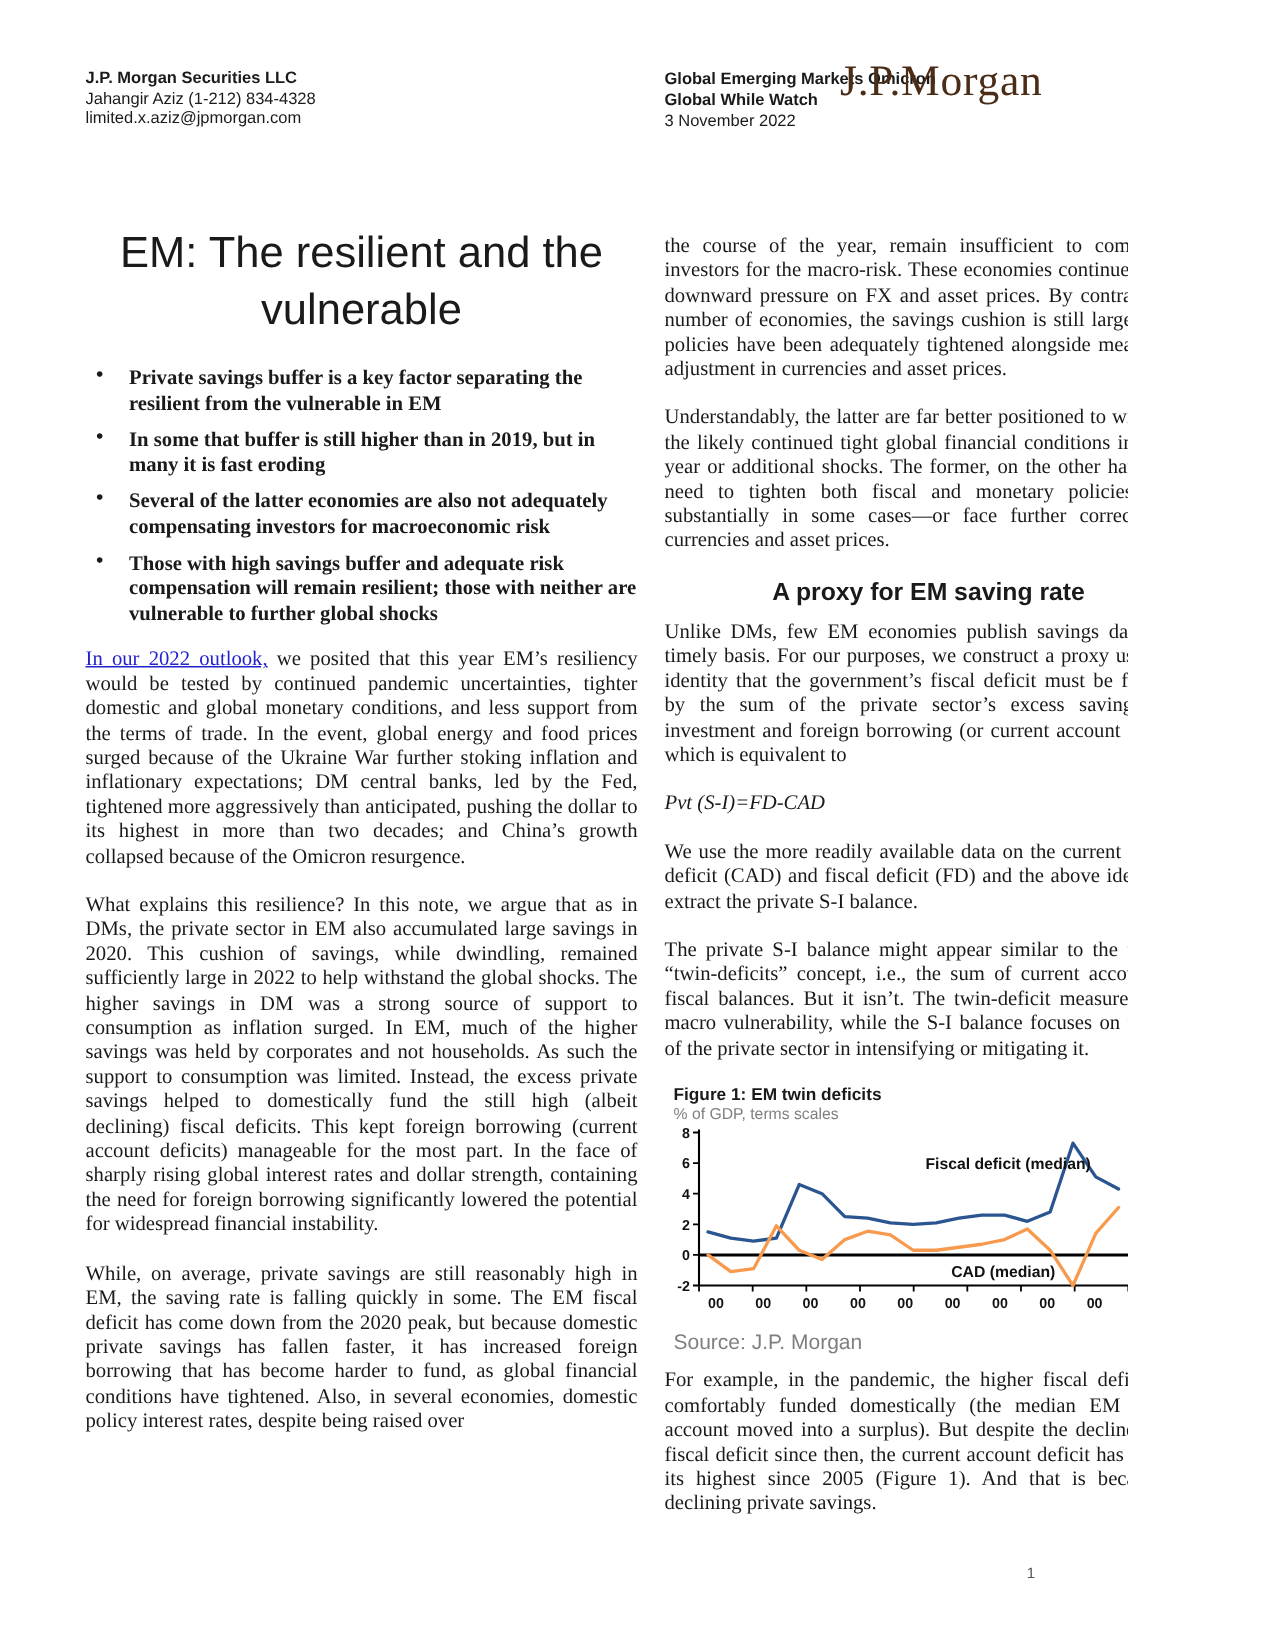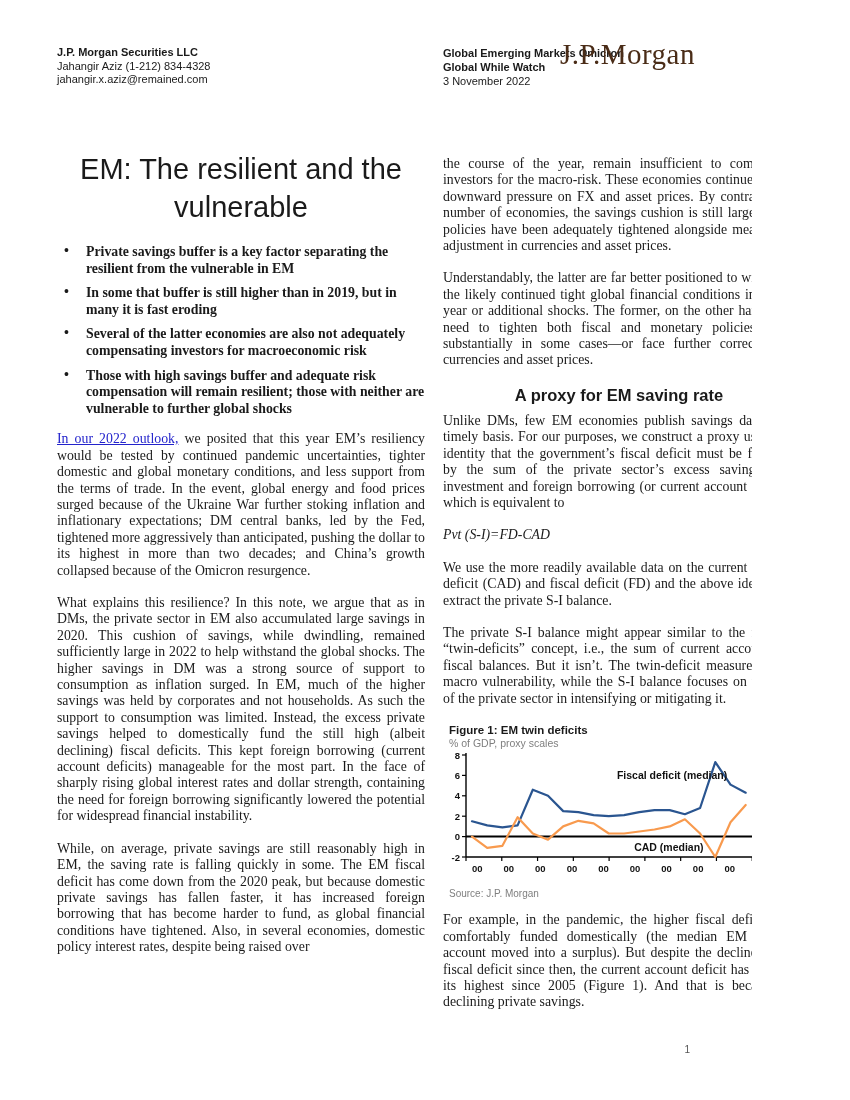--- a/index.html
+++ b/index.html
@@ -28,36 +28,36 @@
   ul.bullets li .dot{position:absolute;left:7px;top:-1px;font-size:14px;}
   a.link{text-decoration:underline;cursor:pointer;}
   
   h2.sect{font-family:"Liberation Sans",sans-serif;font-size:16.5px;line-height:20px;
           margin:2px 0 8px 0;text-align:center;}
   .formula{font-style:italic;margin:0 0 16px 0;text-align:left;}
   
   .figure{margin:2px 0 12px 0;padding-left:6px;text-align:left;}
   .fig-title{font-family:"Liberation Sans",sans-serif;font-weight:bold;font-size:11.5px;line-height:14px;}
   .fig-sub{font-family:"Liberation Sans",sans-serif;font-size:10.5px;line-height:13px;}
-  .fig-src{font-family:"Liberation Sans",sans-serif;font-size:10px;line-height:12px;margin-top:1px;}
+  .fig-src{font-family:"Liberation Sans",sans-serif;font-size:14px;line-height:12px;margin-top:1px;}
   .ax{font:bold 9.5px "Liberation Sans",sans-serif;fill:#111;}
   .slabel{font:bold 10.5px "Liberation Sans",sans-serif;fill:#111;}
   
   .pagenum{position:absolute;right:62px;top:1044px;font-family:"Liberation Sans",sans-serif;
            font-size:10px;color:#555;}
 </style>
 </head>
 <body>
 
 <div class="page">
 
   <div class="hdr-left">
     <div class="co">J.P. Morgan Securities LLC</div>
     <div>Jahangir Aziz (1-212) 834-4328</div>
-    <div>jahangir.x.aziz@remained.com</div>
+    <div>limited.x.aziz@jpmorgan.com</div>
   </div>
   <div class="hdr-mid">
     <div class="b">Global Emerging Markets Omicron</div>
     <div class="b">Global While Watch</div>
     <div>3 November 2022</div>
   </div>
   <div class="logo" style="color: rgb(74, 44, 23);">J.P.Morgan</div>
 
   <div class="col col-l">
     <h1 class="title">EM: The resilient and the vulnerable</h1>
@@ -76,21 +76,21 @@
     <p>the course of the year, remain insufficient to compensate investors for the macro-risk. These economies continue to face downward pressure on FX and asset prices. By contrast, in a number of economies, the savings cushion is still large and/or policies have been adequately tightened alongside meaningful adjustment in currencies and asset prices.</p>
     <p>Understandably, the latter are far better positioned to withstand the likely continued tight global financial conditions into next year or additional shocks. The former, on the other hand, will need to tighten both fiscal and monetary policies—even substantially in some cases—or face further correction to currencies and asset prices.</p>
     <h2 class="sect">A proxy for EM saving rate</h2>
     <p>Unlike DMs, few EM economies publish savings data on a timely basis. For our purposes, we construct a proxy using the identity that the government’s fiscal deficit must be financed by the sum of the private sector’s excess savings over investment and foreign borrowing (or current account deficit), which is equivalent to</p>
     <p class="formula">Pvt (S-I)=FD-CAD</p>
     <p>We use the more readily available data on the current account deficit (CAD) and fiscal deficit (FD) and the above identity to extract the private S-I balance.</p>
     <p>The private S-I balance might appear similar to the familiar “twin-deficits” concept, i.e., the sum of current account and fiscal balances. But it isn’t. The twin-deficit measures broad macro vulnerability, while the S-I balance focuses on the role of the private sector in intensifying or mitigating it.</p>
 
     <div class="figure">
       <div class="fig-title">Figure 1: EM twin deficits</div>
-      <div class="fig-sub" style="color: rgb(127, 127, 127);">% of GDP, proxy scales</div>
+      <div class="fig-sub" style="color: rgb(127, 127, 127);">% of GDP, terms scales</div>
       <div id="chart-mount"><svg width="345" height="133">
             <line x1="17" y1="3" x2="17" y2="107" stroke="#000" stroke-width="1.4"></line>
             <line x1="17" y1="107" x2="339" y2="107" stroke="#000" stroke-width="1.4"></line>
             <line x1="13" y1="5" x2="17" y2="5" stroke="#000" stroke-width="1.2"></line>
             <text x="11" y="8.5" text-anchor="end" class="ax">8</text>
             <line x1="13" y1="25.400000000000002" x2="17" y2="25.400000000000002" stroke="#000" stroke-width="1.2"></line>
             <text x="11" y="28.900000000000002" text-anchor="end" class="ax">6</text>
             <line x1="13" y1="45.800000000000004" x2="17" y2="45.800000000000004" stroke="#000" stroke-width="1.2"></line>
             <text x="11" y="49.300000000000004" text-anchor="end" class="ax">4</text>
             <line x1="13" y1="66.19999999999999" x2="17" y2="66.19999999999999" stroke="#000" stroke-width="1.2"></line>

